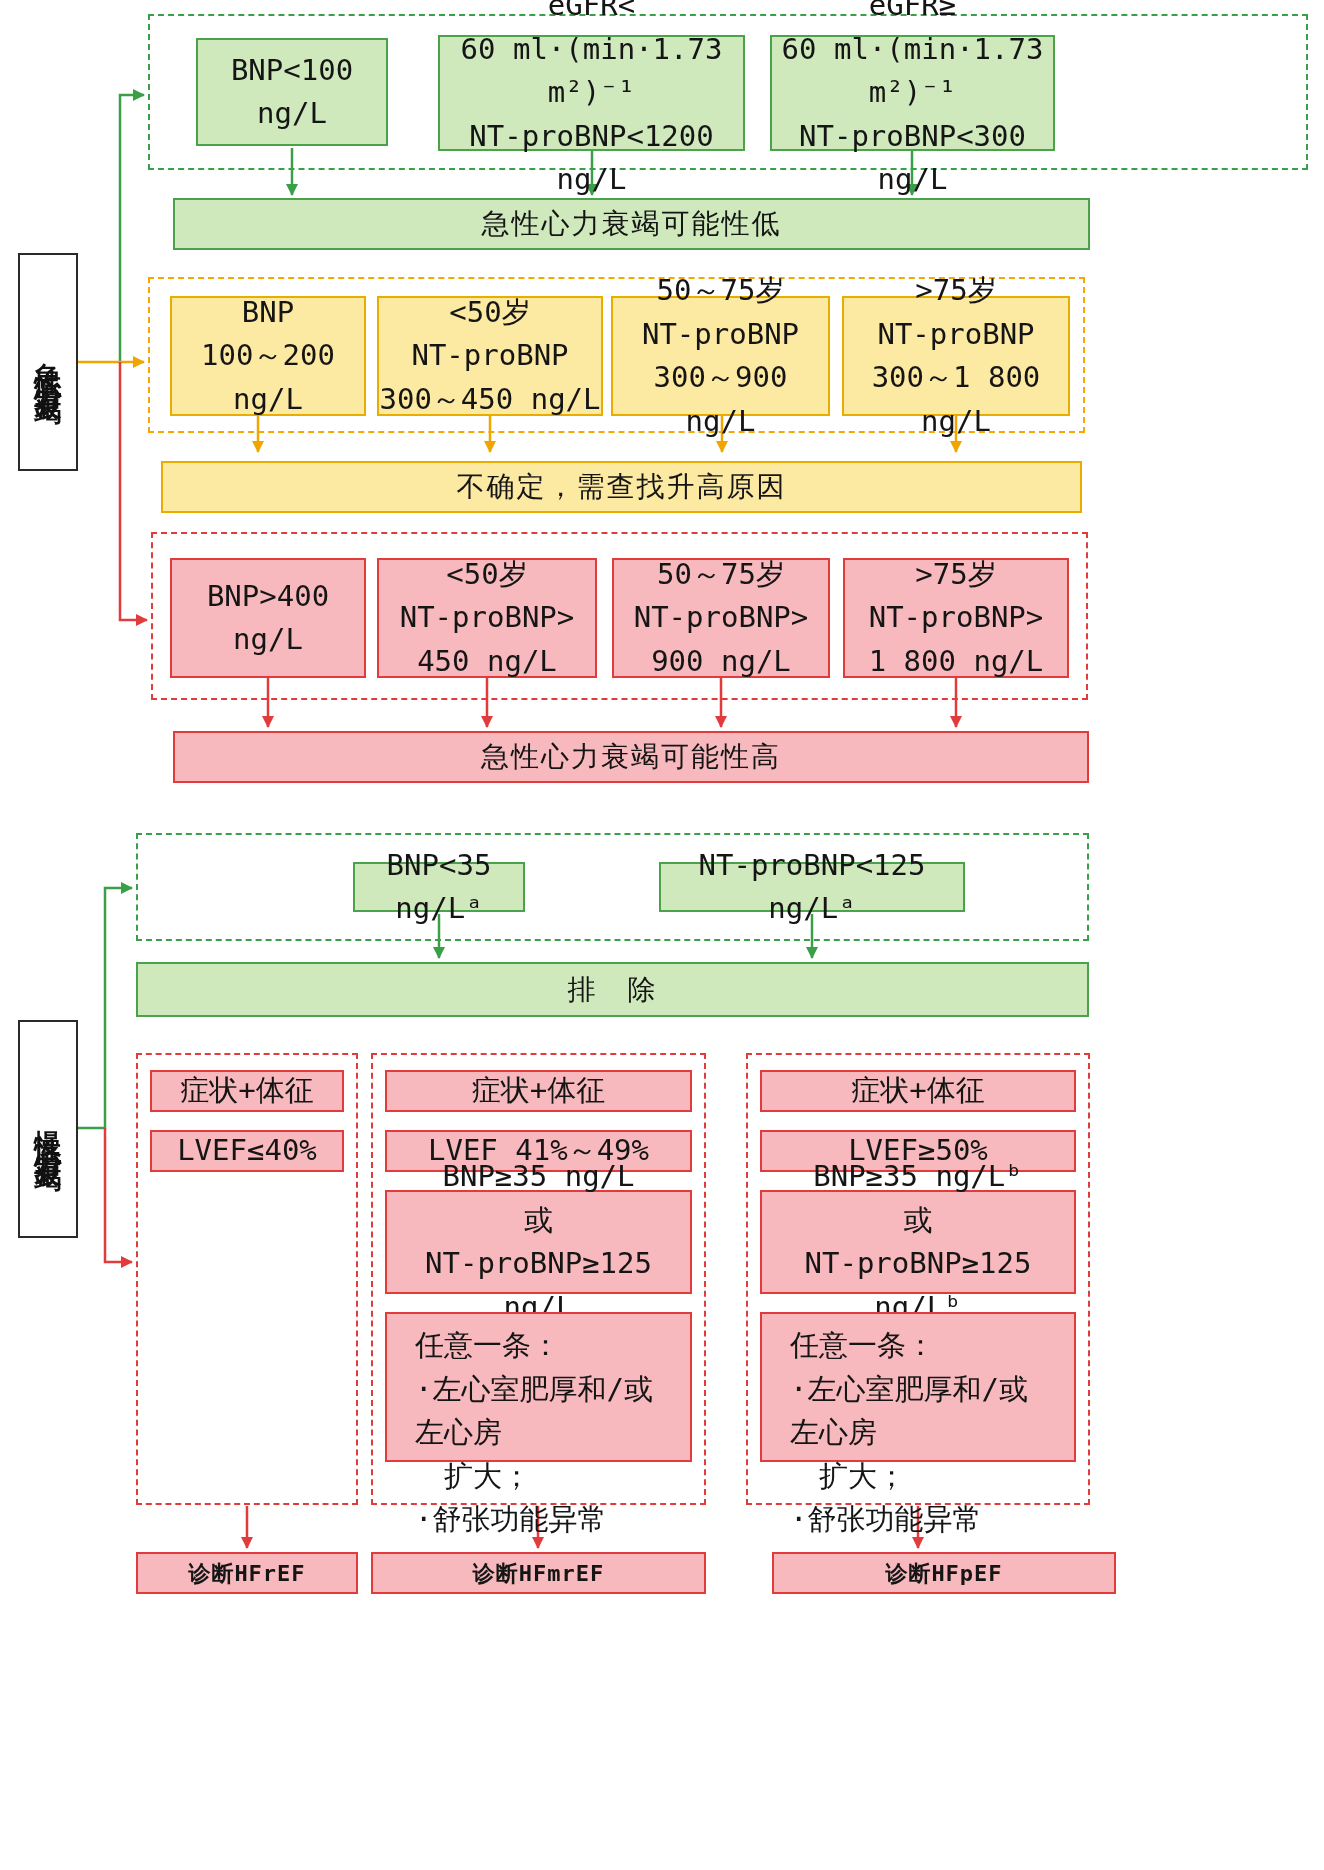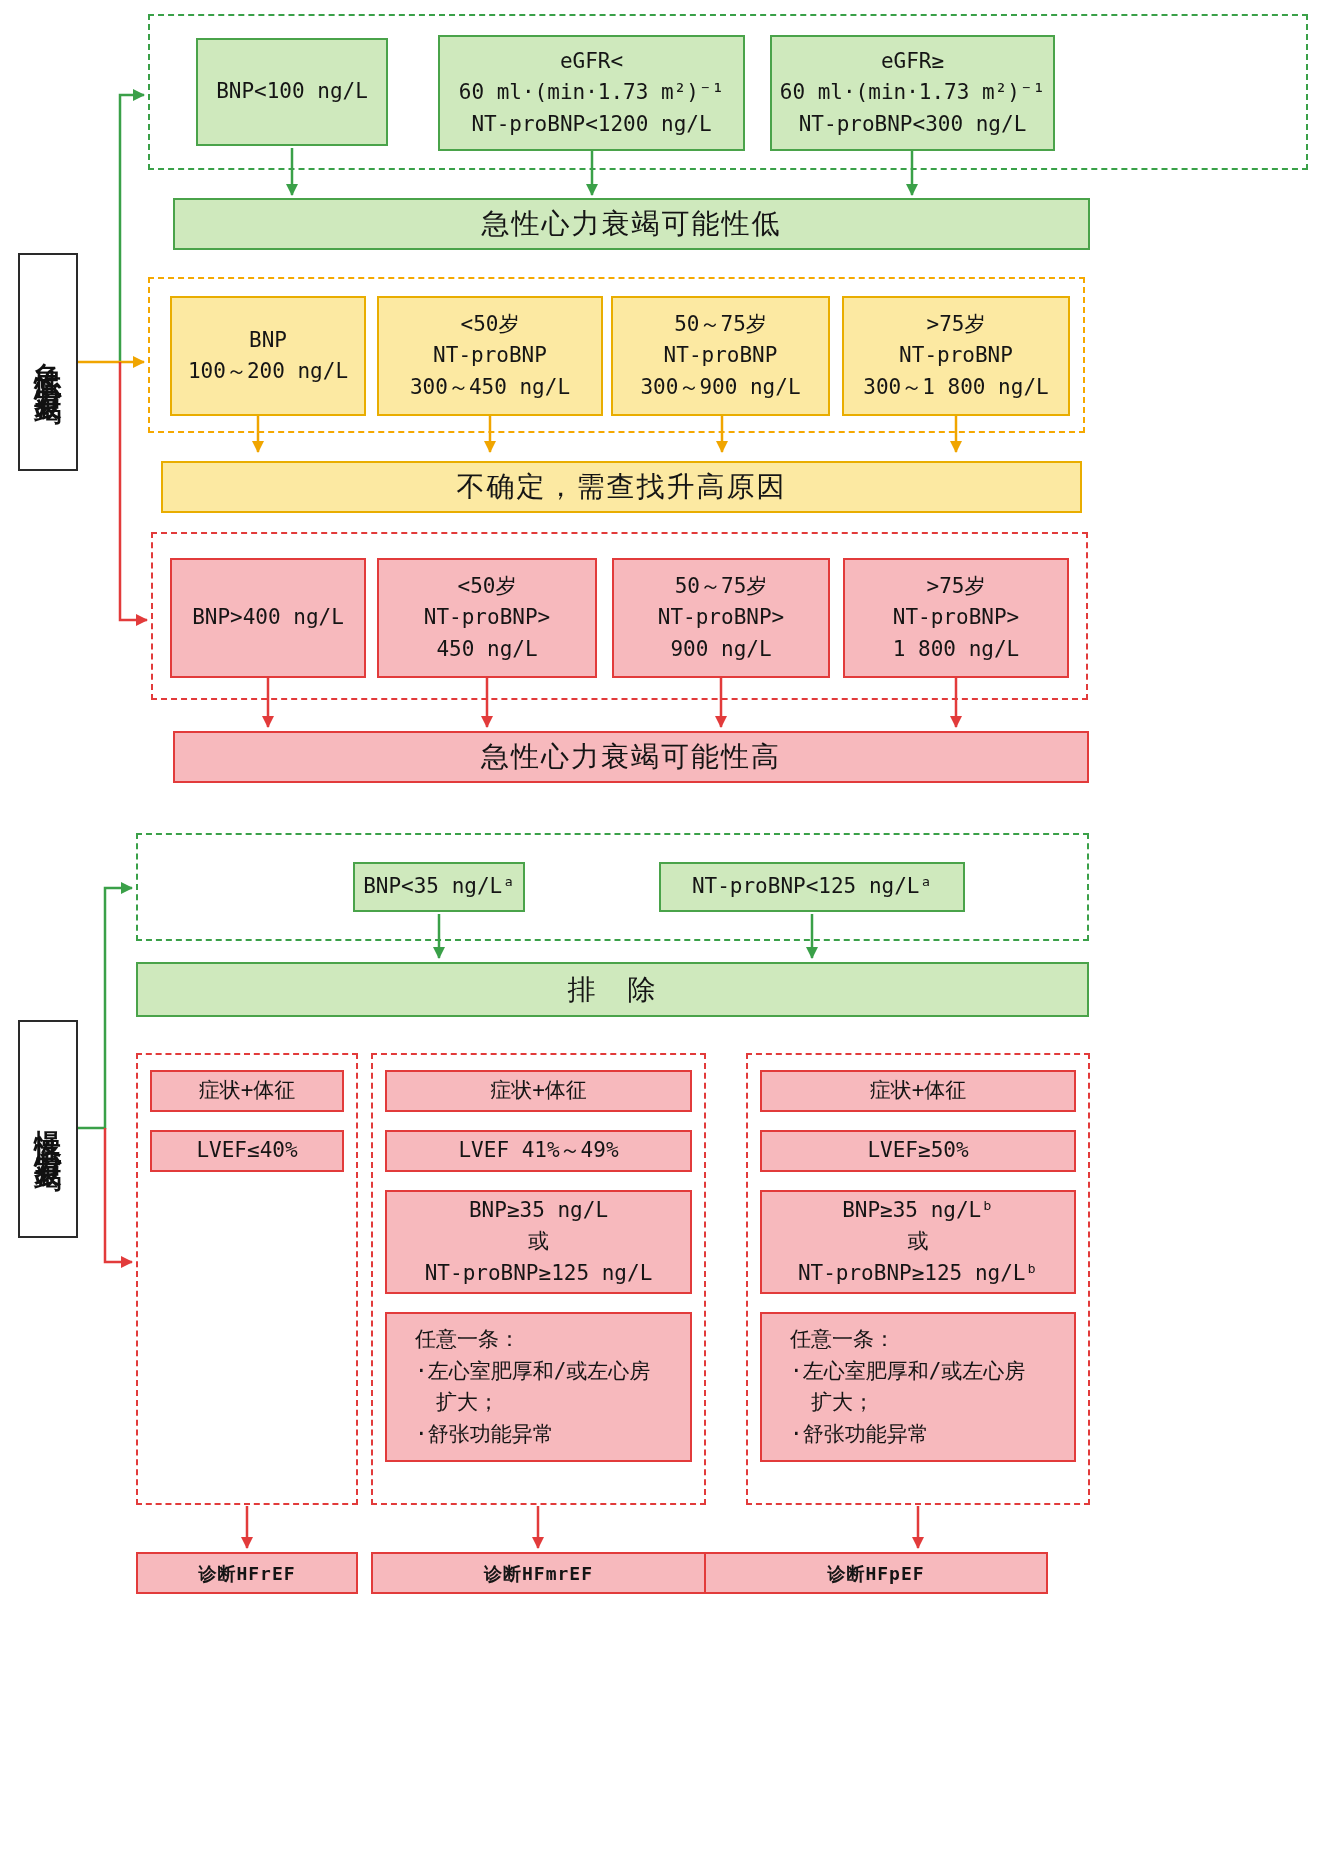--- a/index.html
+++ b/index.html
@@ -2,28 +2,28 @@
 <html><head>
 <meta charset="utf-8">
 <style>
   * { box-sizing: border-box; margin: 0; padding: 0; }
   body { background: #ffffff; font-family: "DejaVu Sans Mono", "DejaVu Sans", sans-serif; }
   .canvas { position: relative; width: 1324px; height: 1870px; background: #ffffff; overflow: hidden; }
 
   .box {
     position: absolute; display: flex; align-items: center; justify-content: center;
     text-align: center; white-space: pre-wrap; border: 2px solid #000;
-    font-size: 21px; line-height: 1.5; color: #151515;
+    font-size: 29px; line-height: 1.5; color: #151515;
   }
   .g { background: #cfe9bd; border-color: #4aa34a; }
   .y { background: #fce9a2; border-color: #e9ad00; }
   .r { background: #f7b9bd; border-color: #e23b3b; }
 
   .bar { font-size: 28px; letter-spacing: 2px; }
-  .footerbar { font-size: 18px; font-weight: bold; letter-spacing: 1px; }
+  .footerbar { font-size: 22px; font-weight: bold; letter-spacing: 1px; }
 
   .dashed { position: absolute; border: 2px dashed; background: transparent; }
   .dg { border-color: #3aa048; }
   .dy { border-color: #f5a800; }
   .dr { border-color: #e23b3b; }
 
   .left { justify-content: flex-start; text-align: left; padding: 10px 28px; align-items: flex-start; }
 
   .sidelabel {
     position: absolute; border: 2px solid #2a2a2a; background: #ffffff;
@@ -161,15 +161,15 @@
   <div class="dashed dr" style="left:746px;top:1053px;width:344px;height:452px"></div>
   <div class="box r" style="left:760px;top:1070px;width:316px;height:42px">症状+体征</div>
   <div class="box r" style="left:760px;top:1130px;width:316px;height:42px">LVEF≥50%</div>
   <div class="box r" style="left:760px;top:1190px;width:316px;height:104px">BNP≥35 ng/Lᵇ
 或
 NT-proBNP≥125 ng/Lᵇ</div>
   <div class="box r left" style="left:760px;top:1312px;width:316px;height:150px">任意一条：
 ·左心室肥厚和/或左心房
 　扩大；
 ·舒张功能异常</div>
-  <div class="box r footerbar" style="left:704px;top:1552px;width:344px;height:42px">诊断HFpEF</div>
+  <div class="box r footerbar" style="left:772px;top:1552px;width:344px;height:42px">诊断HFpEF</div>
 
 </div>
 
 </body></html>

